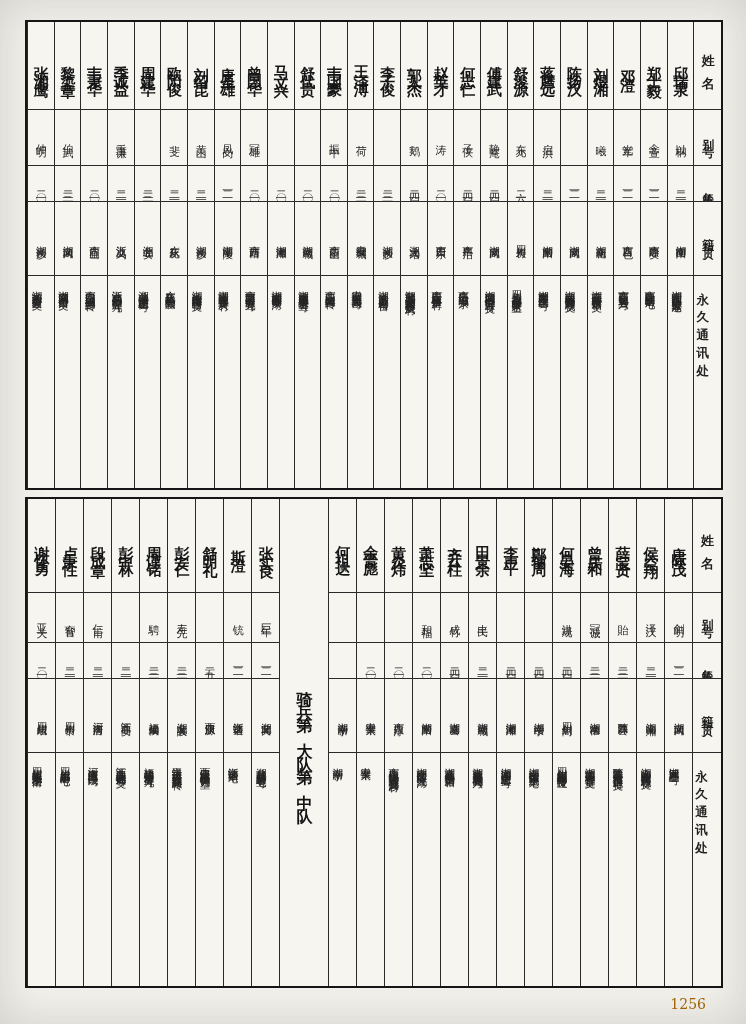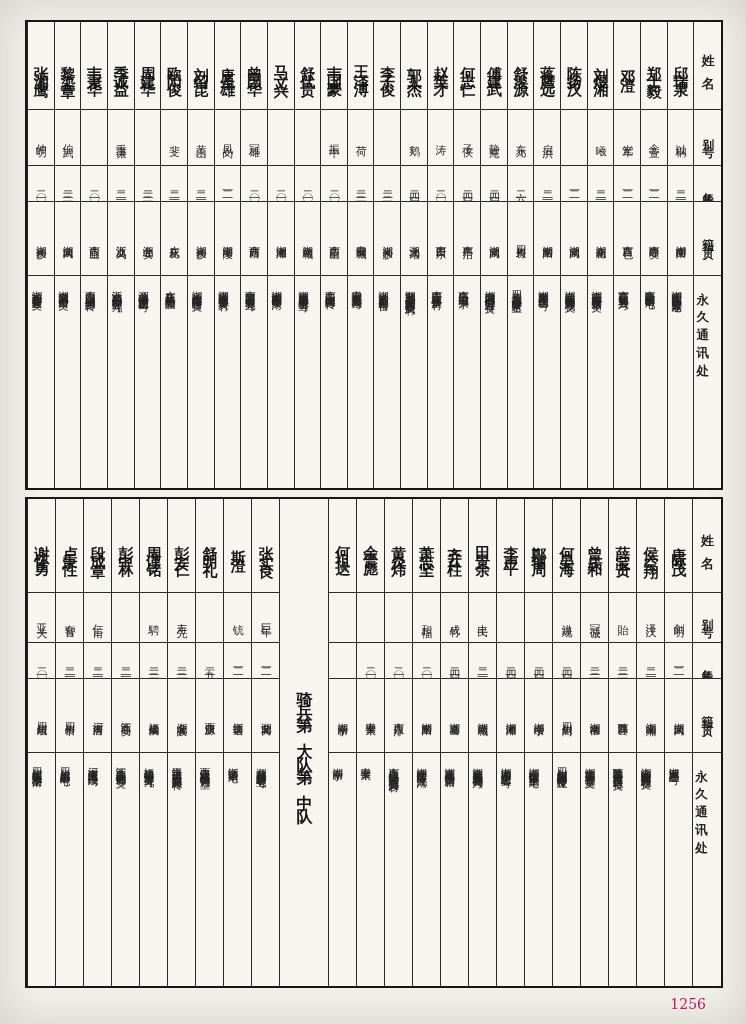--- a/index.html
+++ b/index.html
@@ -59,21 +59,21 @@
     color: #242424; height: 100%;
   }
   .h-name   { font-size: 13px;  font-weight: 700; letter-spacing: 22px; }
   .h-alias  { font-size: 12px;  font-weight: 700; letter-spacing: 9px;  }
   .h-age    { font-size: 11px;  font-weight: 700; letter-spacing: 1px;  }
   .h-origin { font-size: 12px;  font-weight: 700; letter-spacing: 10px; }
   .h-addr   { font-size: 12.5px;font-weight: 700; letter-spacing: 18px; }
   .unit     { font-size: 16px;  font-weight: 700; letter-spacing: 13px; color: #141414; }
   .pageno {
     position: absolute; right: 40px; bottom: 12px;
-    font-size: 14px; color: #be185d;
+    font-size: 14px; color: #a16207;
     font-family: "DejaVu Serif", serif;
   }
 </style>
 </head>
 <body>
 
 <div class="sheet">
 
   <section class="tbl top">
     <div class="hcol">

